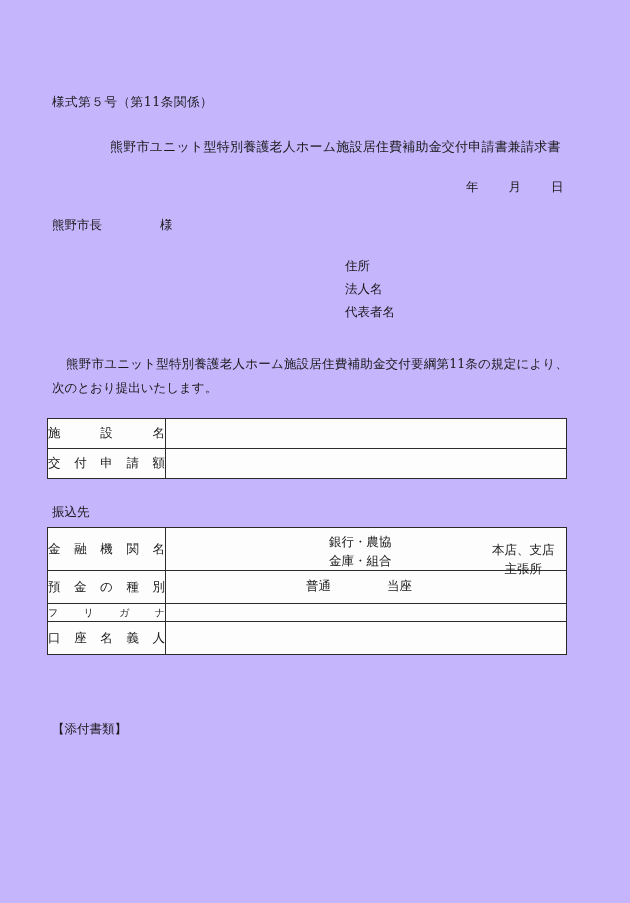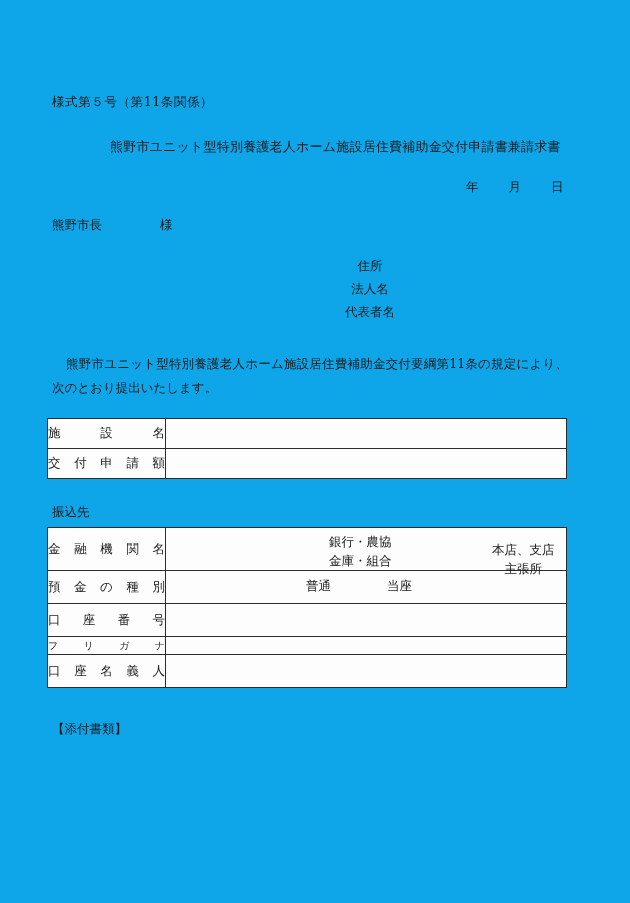--- a/index.html
+++ b/index.html
@@ -14,21 +14,21 @@
     position: relative;
     font-family: "Liberation Serif", "DejaVu Serif", serif;
     color: #1a1a1a;
     -webkit-font-smoothing: antialiased;
   }
   .page {
     position: absolute;
     inset: 0;
     width: 630px;
     height: 903px;
-    background: #0ea5e9;
+    background: #c4b5fd;
     overflow: hidden;
   }
 
   
   .abs { position: absolute; white-space: nowrap; }
   .jp  { font-family: "DejaVu Serif", "Liberation Serif", serif; }
 
   
   #form-number {
     left: 52px; top: 94px;
@@ -53,21 +53,21 @@
     font-size: 12.5px;
   }
   #addressee-row .honorific { margin-left: 58px; }
 
   
   #applicant-block {
     left: 345px; top: 254px;
     font-size: 12.5px;
     line-height: 23px;
   }
-  #applicant-block div { white-space: nowrap; text-align: center; }
+  #applicant-block div { white-space: nowrap; }
 
   
   #body-paragraph {
     left: 52px; top: 352px;
     width: 516px;
     font-size: 12.5px;
     line-height: 24px;
     white-space: normal;
     text-align: justify;
     text-indent: 14px;
@@ -234,26 +234,20 @@
           <span class="spread">預金の種別</span>
         </td>
         <td class="value-cell">
           <div class="type-inner jp">
             <span class="t1">普通</span>
             <span class="t2">当座</span>
           </div>
         </td>
       </tr>
 
-      <tr>
-        <td class="label-cell jp acct-label">
-          <span class="spread">口座番号</span>
-        </td>
-        <td class="value-cell"></td>
-      </tr>
 
       <tr>
         <td class="label-cell jp furigana-label">
           <span class="spread">フリガナ</span>
         </td>
         <td class="value-cell"></td>
       </tr>
 
       <tr>
         <td class="label-cell jp holder-label">

